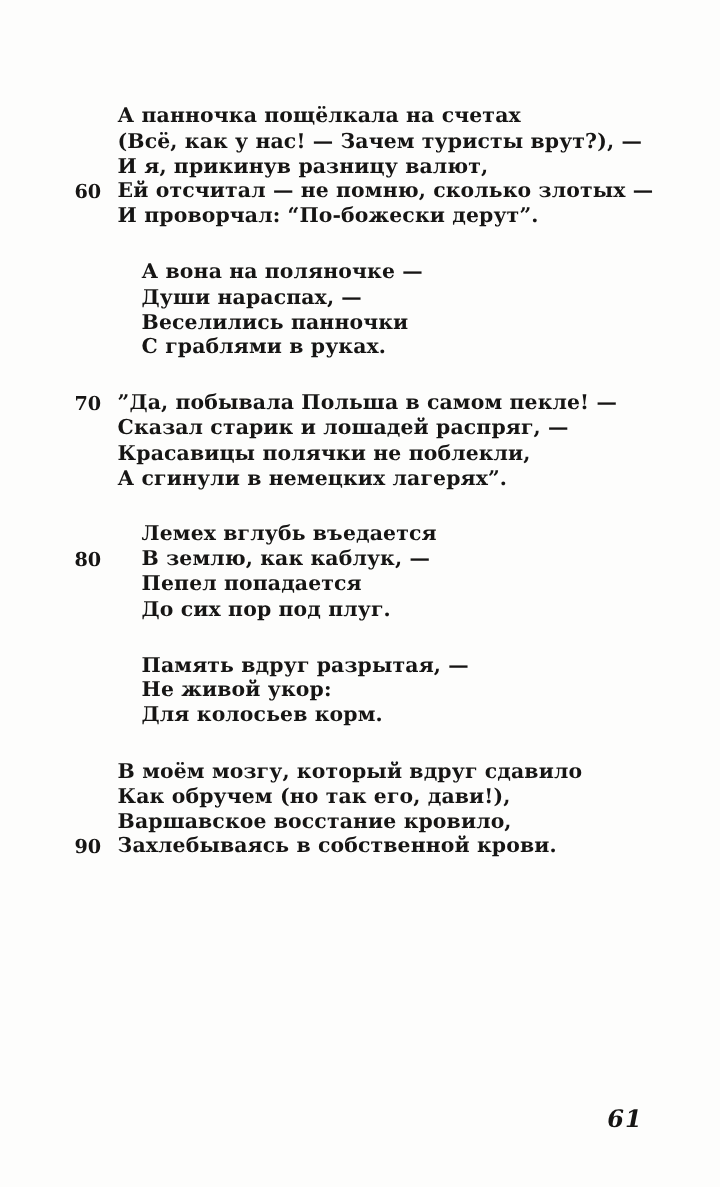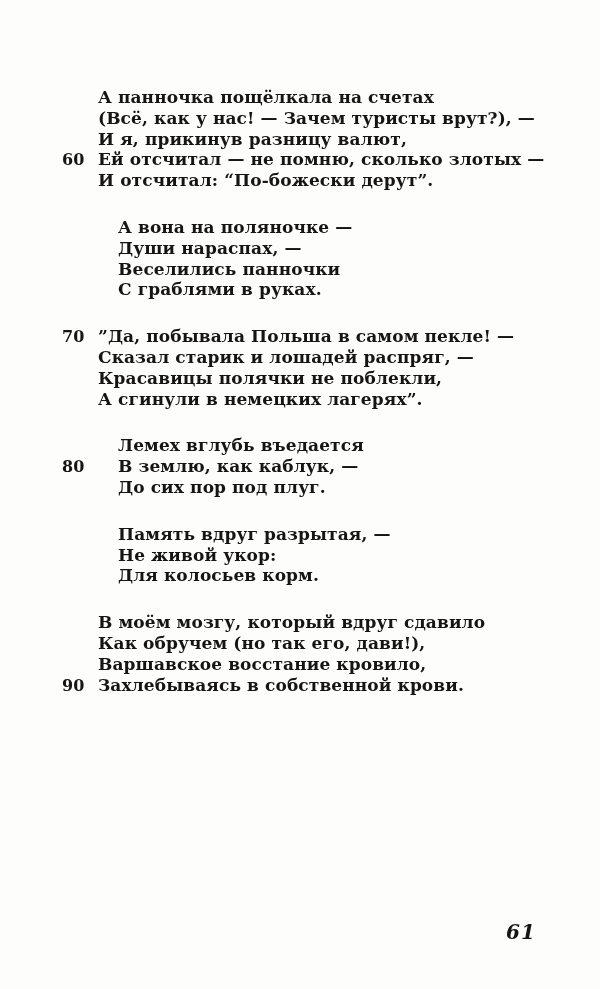--- a/index.html
+++ b/index.html
@@ -49,37 +49,38 @@
 </head>
 <body>
 
 <div class="page">
   <div class="poem">
       <div class="stanza">
         <div class="line"><span class="num"></span><span class="text">А панночка пощёлкала на счетах</span></div>
         <div class="line"><span class="num"></span><span class="text">(Всё, как у нас! — Зачем туристы врут?), —</span></div>
         <div class="line"><span class="num"></span><span class="text">И я, прикинув разницу валют,</span></div>
         <div class="line"><span class="num">60</span><span class="text">Ей отсчитал — не помню, сколько злотых —</span></div>
-        <div class="line"><span class="num"></span><span class="text">И отсчитал: “По-божески дерут”.</span></div>
+        <div class="line"><span class="num"></span><span class="text">И проворчал: “По-божески дерут”.</span></div>
       </div>
       <div class="stanza indent">
         <div class="line"><span class="num"></span><span class="text">А вона на поляночке —</span></div>
         <div class="line"><span class="num"></span><span class="text">Души нараспах, —</span></div>
         <div class="line"><span class="num"></span><span class="text">Веселились панночки</span></div>
         <div class="line"><span class="num"></span><span class="text">С граблями в руках.</span></div>
       </div>
       <div class="stanza">
         <div class="line"><span class="num">70</span><span class="text">”Да, побывала Польша в самом пекле! —</span></div>
         <div class="line"><span class="num"></span><span class="text">Сказал старик и лошадей распряг, —</span></div>
         <div class="line"><span class="num"></span><span class="text">Красавицы полячки не поблекли,</span></div>
         <div class="line"><span class="num"></span><span class="text">А сгинули в немецких лагерях”.</span></div>
       </div>
       <div class="stanza indent">
         <div class="line"><span class="num"></span><span class="text">Лемех вглубь въедается</span></div>
         <div class="line"><span class="num">80</span><span class="text">В землю, как каблук, —</span></div>
+        <div class="line"><span class="num"></span><span class="text">Пепел попадается</span></div>
         <div class="line"><span class="num"></span><span class="text">До сих пор под плуг.</span></div>
       </div>
       <div class="stanza indent">
         <div class="line"><span class="num"></span><span class="text">Память вдруг разрытая, —</span></div>
         <div class="line"><span class="num"></span><span class="text">Не живой укор:</span></div>
         <div class="line"><span class="num"></span><span class="text">Для колосьев корм.</span></div>
       </div>
       <div class="stanza">
         <div class="line"><span class="num"></span><span class="text">В моём мозгу, который вдруг сдавило</span></div>
         <div class="line"><span class="num"></span><span class="text">Как обручем (но так его, дави!),</span></div>

